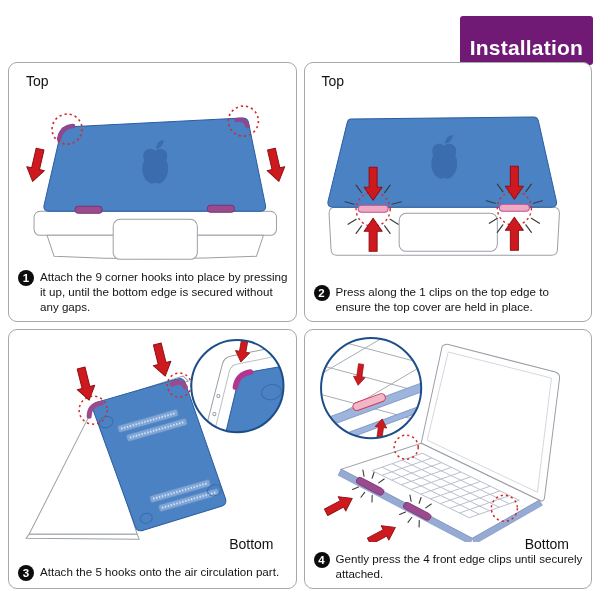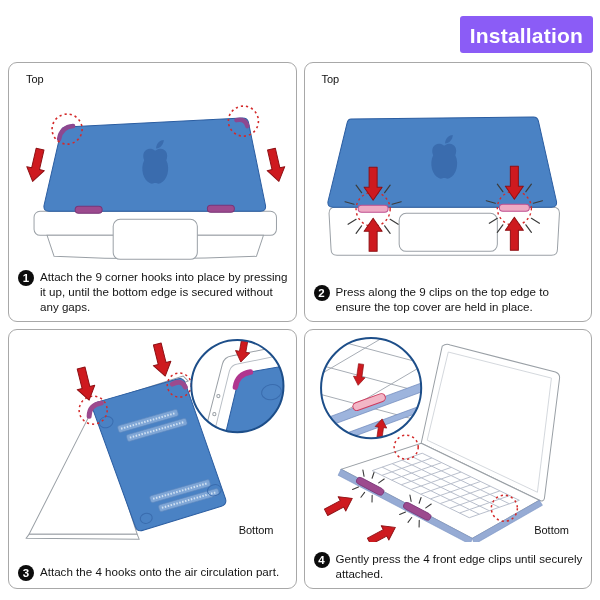--- a/index.html
+++ b/index.html
@@ -1,36 +1,36 @@
 <!DOCTYPE html>
 <html><head>
 <meta charset="utf-8">
 <style>
   html,body{margin:0;padding:0}
   body{
     width:600px;height:600px;position:relative;background:#fff;
     font-family:"Liberation Sans",sans-serif;overflow:hidden;
   }
   .title-badge{
-    position:absolute;top:16px;right:7px;background:#8b5cf6;color:#fff;
-    font-size:21px;font-weight:700;padding:8px 10px 5px;border-radius:3px;
+    position:absolute;top:16px;right:7px;background:#701a75;color:#fff;
+    font-size:21px;font-weight:700;padding:20px 10px 5px;border-radius:3px;
     letter-spacing:.2px;
   }
   .grid{
     position:absolute;left:8px;top:62px;width:584px;height:527px;
     display:grid;grid-template-columns:1fr 1fr;grid-template-rows:1fr 1fr;gap:7px;
   }
   .panel{
     position:relative;border:1px solid #a8a8a8;border-radius:9px;background:#fff;
     overflow:hidden;
   }
   .illus{position:absolute;left:0;top:0;width:100%;display:block}
-  .view-label{position:absolute;font-size:11px;color:#111}
+  .view-label{position:absolute;font-size:14px;color:#111}
   .view-label.tl{left:17px;top:10px}
-  .view-label.br{right:22px;bottom:52px}
+  .view-label.br{right:22px;bottom:36px}
   .step-row{
     position:absolute;left:9px;right:5px;bottom:7px;
     display:flex;gap:6px;align-items:flex-start;
   }
   .step-num{
     flex:none;width:16px;height:16px;border-radius:50%;background:#0c0c0c;color:#fff;
     font-size:11.5px;font-weight:700;display:flex;align-items:center;justify-content:center;
     margin-top:1px;
   }
   .step-text{font-size:11.6px;line-height:1.3;color:#141414}
@@ -102,21 +102,21 @@
         <rect x="53" y="142" width="30" height="7" rx="3.5" fill="#eeaac4" stroke="#c05090"></rect>
         <rect x="194" y="141" width="30" height="7" rx="3.5" fill="#eeaac4" stroke="#c05090"></rect>
         <use href="#arr" transform="translate(68,104)"></use>
         <use href="#arr" transform="translate(68,188) rotate(180)"></use>
         <use href="#arr" transform="translate(209,103)"></use>
         <use href="#arr" transform="translate(209,187) rotate(180)"></use>
       </svg>
       <span class="view-label tl">Top</span>
       <div class="step-row">
         <span class="step-num">2</span>
-        <span class="step-text">Press along the 9 clips on the top edge to ensure the top cover are held in place.</span>
+        <span class="step-text">Press along the 1 clips on the top edge to ensure the top cover are held in place.</span>
       </div>
     </section>
 
     <section class="panel">
       <svg class="illus" viewBox="0 0 286 212">
         <defs>
             <clipPath id="mag3">
               <circle cx="228" cy="56" r="46"></circle>
             </clipPath>
           </defs>
@@ -162,21 +162,21 @@
             <circle cx="209" cy="66" r="1.6" fill="none" stroke="#9aa0a6"></circle>
             <circle cx="205" cy="84" r="1.6" fill="none" stroke="#9aa0a6"></circle>
             <use href="#arr" transform="translate(236,6) rotate(10) scale(0.8)"></use>
           </g>
           <circle cx="228" cy="56" r="46" fill="none" stroke="#1d4e89" stroke-width="2"></circle>
         </g>
       </svg>
       <span class="view-label br">Bottom</span>
       <div class="step-row">
         <span class="step-num">3</span>
-        <span class="step-text">Attach the 4 hooks onto the air circulation part.</span>
+        <span class="step-text">Attach the 5 hooks onto the air circulation part.</span>
       </div>
     </section>
 
     <section class="panel">
       <svg class="illus" viewBox="0 0 286 212">
         <defs>
             <clipPath id="mag4">
               <circle cx="66" cy="58" r="50"></circle>
             </clipPath>
           </defs>

